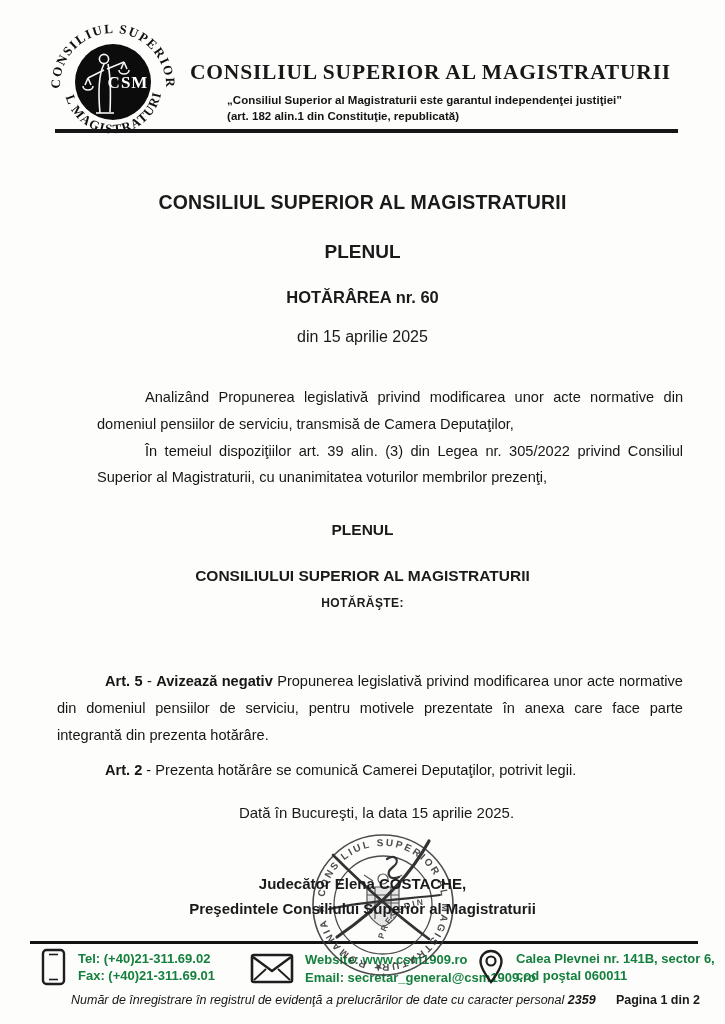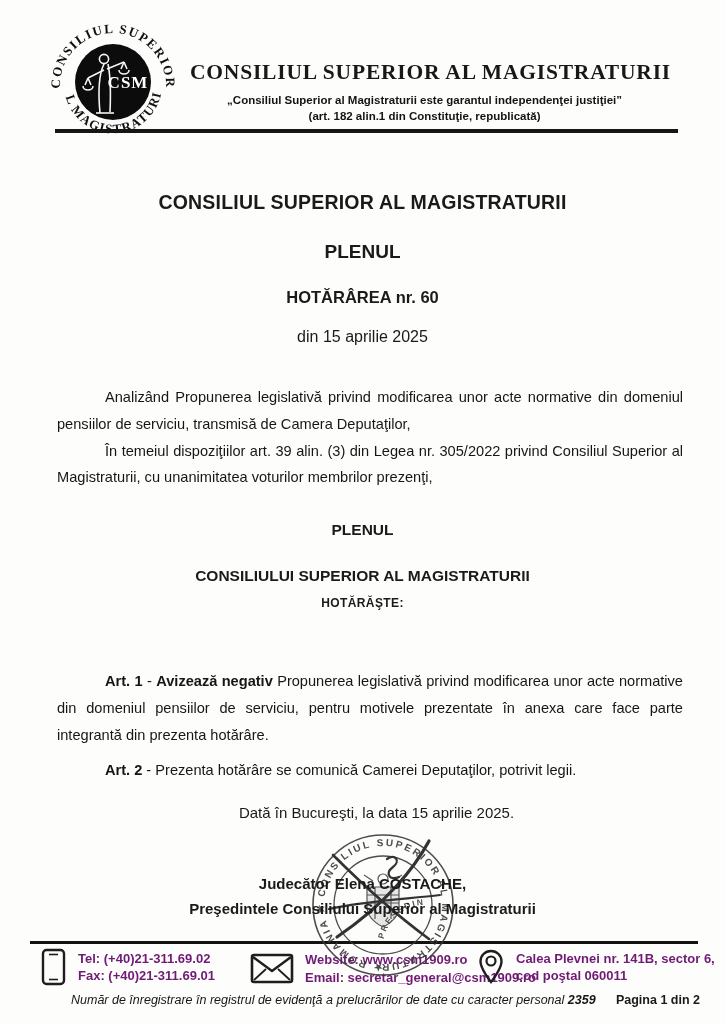--- a/index.html
+++ b/index.html
@@ -9,54 +9,54 @@
     font-family:"Liberation Sans",sans-serif;
   }
   
   .logo{position:absolute;top:18px;left:44px;}
   .org-name{
     position:absolute;top:60px;left:190px;white-space:nowrap;
     font-family:"Liberation Serif",serif;font-weight:bold;
     font-size:21.5px;letter-spacing:.8px;color:#181818;
   }
   .motto{
-    position:absolute;top:92px;right:103px;text-align:center;
+    position:absolute;top:92px;right:103px;text-align:left;
     font-size:11.5px;font-weight:bold;line-height:16px;color:#141414;
   }
   .header-rule{position:absolute;top:129px;left:55px;width:623px;height:4px;background:#161616;}
   
   .cline{position:absolute;left:0;right:0;text-align:center;white-space:nowrap;}
   .doc-title{top:191px;font-size:19.5px;font-weight:bold;letter-spacing:.2px;}
   .plenul1{top:241px;font-size:19px;font-weight:bold;}
   .hotararea{top:288px;font-size:16.5px;font-weight:bold;}
   .din-date{top:328px;font-size:16px;}
   .plenul2{top:521px;font-size:15.5px;font-weight:bold;}
   .consiliului{top:551px;font-size:15.5px;font-weight:bold;margin-top:16px;}
   .hotaraste{top:596px;font-size:12px;font-weight:bold;letter-spacing:.4px;}
   .data-line{top:804px;font-size:15px;padding-left:28px;}
   
   .para{
     position:absolute;left:57px;right:42px;text-align:justify;
     font-size:14.6px;line-height:26.8px;color:#161616;
   }
   .para p{margin:0;text-indent:48px;}
-  .preamble{top:384px;}
+  .preamble{top:384px;margin-left:40px;}
   .art1{top:668px;}
   .art2{top:757px;}
   .b{font-weight:bold;}
   
   .signature{
     position:absolute;top:871px;left:0;right:0;text-align:center;
     font-size:15px;font-weight:bold;line-height:25px;z-index:3;
   }
   .stamp{position:absolute;top:825px;left:303px;z-index:2;opacity:.9;}
   
   .footer-rule{position:absolute;top:941px;left:30px;width:668px;height:3px;background:#131313;z-index:1;}
   .fcol{position:absolute;display:flex;align-items:center;gap:11px;z-index:1;}
-  .fcol .txt{font-size:13px;font-weight:bold;line-height:17.5px;color:#701a75;white-space:nowrap;}
+  .fcol .txt{font-size:13px;font-weight:bold;line-height:17.5px;color:#15803d;white-space:nowrap;}
   .fcol1{top:948px;left:40px;}
   .fcol2{top:951px;left:250px;}
   .fcol3{top:948px;left:477px;}
   .registry{
     position:absolute;top:993px;left:40px;font-style:italic;
     font-size:12.5px;color:#161616;white-space:nowrap;margin-left:31px;
   }
   .pageno{position:absolute;top:993px;right:25px;font-size:12.5px;font-weight:bold;}
 </style>
 </head>
@@ -105,21 +105,21 @@
   <div class="para preamble">
     <p>Analizând Propunerea legislativă privind modificarea unor acte normative din domeniul pensiilor de serviciu, transmisă de Camera Deputaţilor,</p>
     <p>În temeiul dispoziţiilor art. 39 alin. (3) din Legea nr. 305/2022 privind Consiliul Superior al Magistraturii, cu unanimitatea voturilor membrilor prezenţi,</p>
   </div>
 
   <div class="cline plenul2">PLENUL</div>
   <div class="cline consiliului">CONSILIULUI SUPERIOR AL MAGISTRATURII</div>
   <div class="cline hotaraste">HOTĂRĂŞTE:</div>
 
   <div class="para art1">
-    <p><span class="b">Art. 1</span><span> - </span><span class="b">Avizează negativ</span><span> Propunerea legislativă privind modificarea unor acte normative din domeniul pensiilor de serviciu, pentru motivele prezentate în anexa care face parte integrantă din prezenta hotărâre.</span></p>
+    <p><span class="b">Art. 5</span><span> - </span><span class="b">Avizează negativ</span><span> Propunerea legislativă privind modificarea unor acte normative din domeniul pensiilor de serviciu, pentru motivele prezentate în anexa care face parte integrantă din prezenta hotărâre.</span></p>
   </div>
 
   <div class="para art2">
     <p><span class="b">Art. 2</span><span> - Prezenta hotărâre se comunică Camerei Deputaţilor, potrivit legii.</span></p>
   </div>
 
   <div class="cline data-line">Dată în Bucureşti, la data 15 aprilie 2025.</div>
 
   <div class="signature">
     <div>Judecător Elena COSTACHE,</div>

